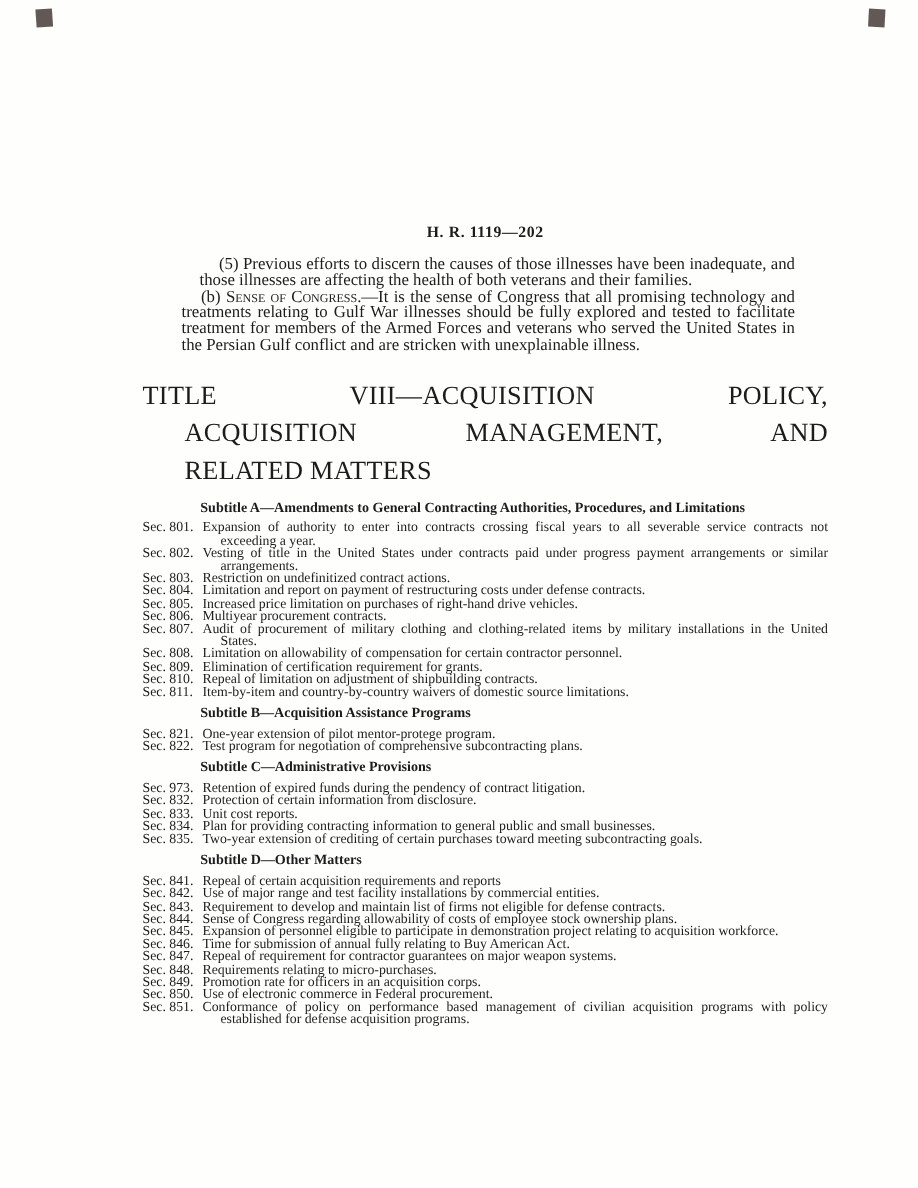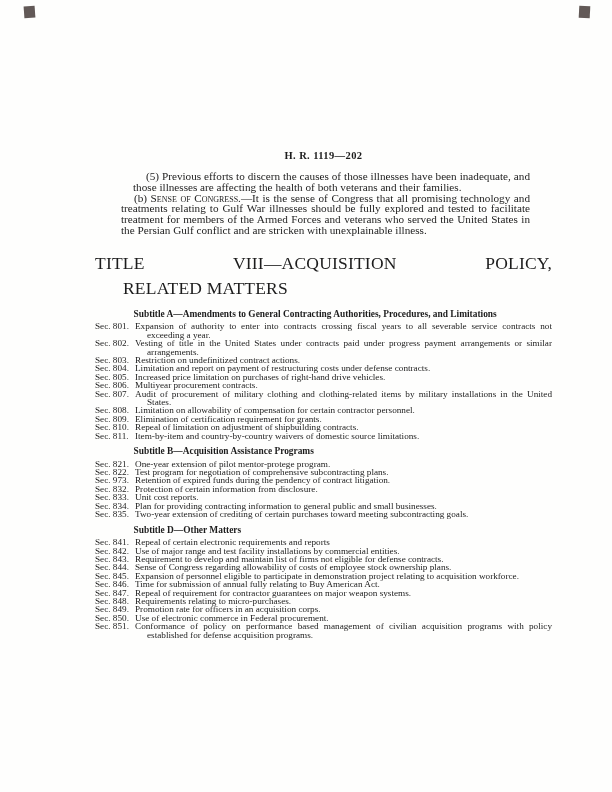--- a/index.html
+++ b/index.html
@@ -90,46 +90,48 @@
   <div class="content">
 
     <div class="doc-header">H. R. 1119—202</div>
 
     <p class="para para-5">(5) Previous efforts to discern the causes of those illnesses have been inadequate, and those illnesses are affecting the health of both veterans and their families.</p>
 
     <p class="para para-b"><span>(b) </span><span class="smallcaps">Sense of Congress</span><span>.—It is the sense of Congress that all promising technology and treatments relating to Gulf War illnesses should be fully explored and tested to facilitate treatment for members of the Armed Forces and veterans who served the United States in the Persian Gulf conflict and are stricken with unexplainable illness.</span></p>
 
     <div class="title-block">
       <div class="title-line jl">TITLE VIII—ACQUISITION POLICY,</div>
+      <div class="title-line jl ind">ACQUISITION MANAGEMENT, AND</div>
       <div class="title-line ind">RELATED MATTERS</div>
     </div>
 
     <div class="toc">
         <div class="toc-heading">Subtitle A—Amendments to General Contracting Authorities, Procedures, and Limitations</div>
         <div class="toc-entry"><span class="toc-num">Sec. 801.</span><span>Expansion of authority to enter into contracts crossing fiscal years to all severable service contracts not exceeding a year.</span></div>
         <div class="toc-entry"><span class="toc-num">Sec. 802.</span><span>Vesting of title in the United States under contracts paid under progress payment arrangements or similar arrangements.</span></div>
         <div class="toc-entry"><span class="toc-num">Sec. 803.</span><span>Restriction on undefinitized contract actions.</span></div>
         <div class="toc-entry"><span class="toc-num">Sec. 804.</span><span>Limitation and report on payment of restructuring costs under defense contracts.</span></div>
         <div class="toc-entry"><span class="toc-num">Sec. 805.</span><span>Increased price limitation on purchases of right-hand drive vehicles.</span></div>
         <div class="toc-entry"><span class="toc-num">Sec. 806.</span><span>Multiyear procurement contracts.</span></div>
         <div class="toc-entry"><span class="toc-num">Sec. 807.</span><span>Audit of procurement of military clothing and clothing-related items by military installations in the United States.</span></div>
         <div class="toc-entry"><span class="toc-num">Sec. 808.</span><span>Limitation on allowability of compensation for certain contractor personnel.</span></div>
         <div class="toc-entry"><span class="toc-num">Sec. 809.</span><span>Elimination of certification requirement for grants.</span></div>
         <div class="toc-entry"><span class="toc-num">Sec. 810.</span><span>Repeal of limitation on adjustment of shipbuilding contracts.</span></div>
         <div class="toc-entry"><span class="toc-num">Sec. 811.</span><span>Item-by-item and country-by-country waivers of domestic source limitations.</span></div>
         <div class="toc-heading">Subtitle B—Acquisition Assistance Programs</div>
         <div class="toc-entry"><span class="toc-num">Sec. 821.</span><span>One-year extension of pilot mentor-protege program.</span></div>
         <div class="toc-entry"><span class="toc-num">Sec. 822.</span><span>Test program for negotiation of comprehensive subcontracting plans.</span></div>
+        <div class="toc-heading">Subtitle C—Administrative Provisions</div>
         <div class="toc-entry"><span class="toc-num">Sec. 973.</span><span>Retention of expired funds during the pendency of contract litigation.</span></div>
         <div class="toc-entry"><span class="toc-num">Sec. 832.</span><span>Protection of certain information from disclosure.</span></div>
         <div class="toc-entry"><span class="toc-num">Sec. 833.</span><span>Unit cost reports.</span></div>
         <div class="toc-entry"><span class="toc-num">Sec. 834.</span><span>Plan for providing contracting information to general public and small businesses.</span></div>
         <div class="toc-entry"><span class="toc-num">Sec. 835.</span><span>Two-year extension of crediting of certain purchases toward meeting subcontracting goals.</span></div>
         <div class="toc-heading">Subtitle D—Other Matters</div>
-        <div class="toc-entry"><span class="toc-num">Sec. 841.</span><span>Repeal of certain electronic requirements and reports</span></div>
+        <div class="toc-entry"><span class="toc-num">Sec. 841.</span><span>Repeal of certain acquisition requirements and reports</span></div>
         <div class="toc-entry"><span class="toc-num">Sec. 842.</span><span>Use of major range and test facility installations by commercial entities.</span></div>
         <div class="toc-entry"><span class="toc-num">Sec. 843.</span><span>Requirement to develop and maintain list of firms not eligible for defense contracts.</span></div>
         <div class="toc-entry"><span class="toc-num">Sec. 844.</span><span>Sense of Congress regarding allowability of costs of employee stock ownership plans.</span></div>
         <div class="toc-entry"><span class="toc-num">Sec. 845.</span><span>Expansion of personnel eligible to participate in demonstration project relating to acquisition workforce.</span></div>
         <div class="toc-entry"><span class="toc-num">Sec. 846.</span><span>Time for submission of annual fully relating to Buy American Act.</span></div>
         <div class="toc-entry"><span class="toc-num">Sec. 847.</span><span>Repeal of requirement for contractor guarantees on major weapon systems.</span></div>
         <div class="toc-entry"><span class="toc-num">Sec. 848.</span><span>Requirements relating to micro-purchases.</span></div>
         <div class="toc-entry"><span class="toc-num">Sec. 849.</span><span>Promotion rate for officers in an acquisition corps.</span></div>
         <div class="toc-entry"><span class="toc-num">Sec. 850.</span><span>Use of electronic commerce in Federal procurement.</span></div>
         <div class="toc-entry"><span class="toc-num">Sec. 851.</span><span>Conformance of policy on performance based management of civilian acquisition programs with policy established for defense acquisition programs.</span></div>

